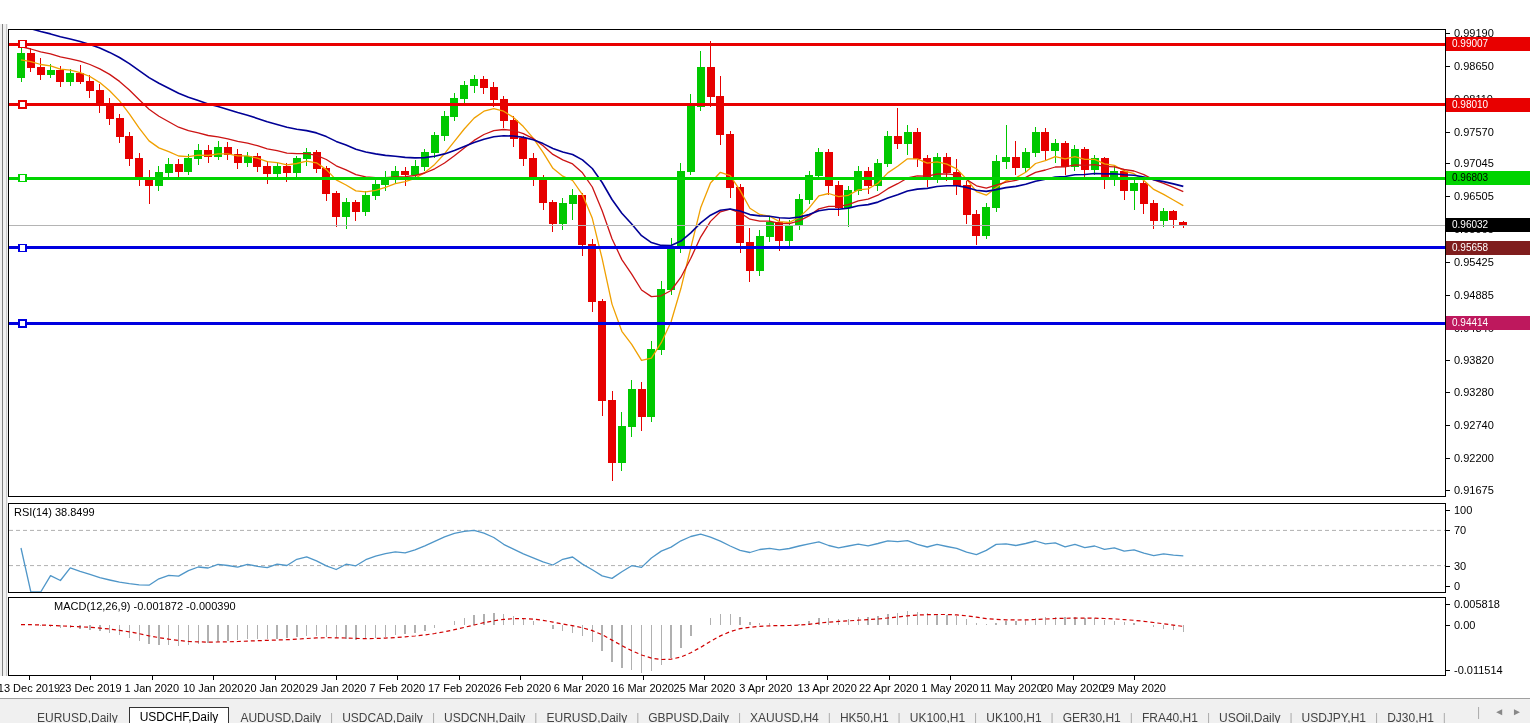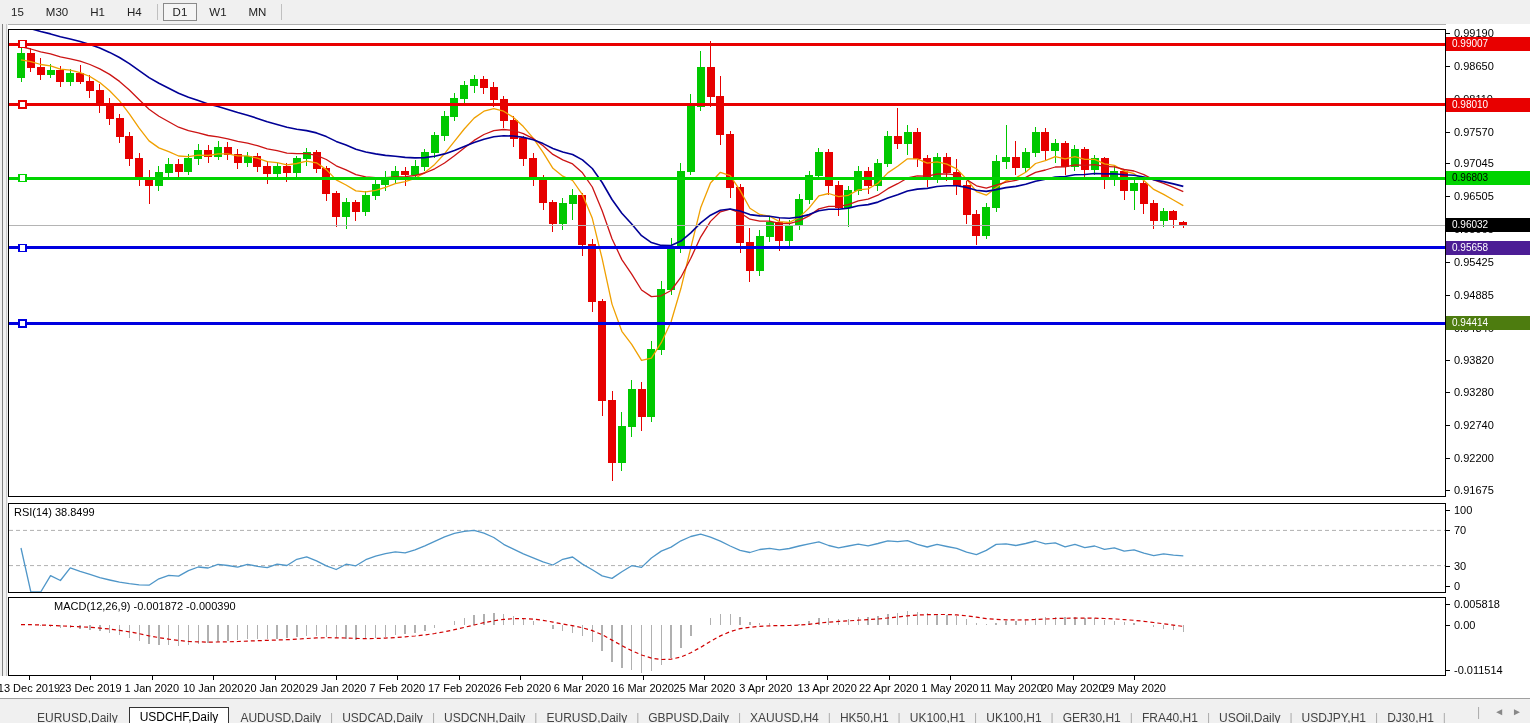--- a/index.html
+++ b/index.html
@@ -43,31 +43,20 @@
   .tab.active{background:#fff;border:1px solid #333;color:#000;line-height:19px;padding:0 10px;margin:0 2px;}
   .tab-sep{color:#aaa;}
   #tab-arrows{position:absolute;right:8px;top:0;height:25px;display:flex;align-items:center;gap:8px;color:#888;font-size:10px;}
   #tab-arrows .bar{color:#aaa;font-size:12px;margin-right:6px;}
 </style>
 </head>
 <body>
 
 <div id="app">
 
-  <div id="toolbar">
-      <div class="tf-btn">15</div>
-      <div class="tf-btn">M30</div>
-      <div class="tf-btn">H1</div>
-      <div class="tf-btn">H4</div>
-      <div class="tf-sep"></div>
-      <div class="tf-btn active">D1</div>
-      <div class="tf-btn">W1</div>
-      <div class="tf-btn">MN</div>
-      <div class="tf-sep"></div>
-    </div>
 
   <div id="left-strip">
     <div class="l1"></div>
       <div class="l2"></div>
   </div>
 
   <div id="main-panel" class="panel">
       <svg width="1436" height="466">
         <g shape-rendering="crispEdges">
           <line x1="12" y1="16.36048029235168" x2="12" y2="52.244061602714595" stroke="#00c800" stroke-width="1"></line>
@@ -506,22 +495,22 @@
       <div class="ytick-label" style="top: 556px;">0</div>
       <div class="ytick-dash" style="top: 580px;"></div>
       <div class="ytick-label" style="top: 574px;">0.005818</div>
       <div class="ytick-dash" style="top: 600.565px;"></div>
       <div class="ytick-label" style="top: 594.565px;">0.00</div>
       <div class="ytick-dash" style="top: 646px;"></div>
       <div class="ytick-label" style="top: 640px;">-0.011514</div>
       <div class="badge" style="top: 13.1102px; background: rgb(232, 0, 0); color: rgb(255, 255, 255);">0.99007</div>
       <div class="badge" style="top: 73.7473px; background: rgb(232, 0, 0); color: rgb(255, 255, 255);">0.98010</div>
       <div class="badge" style="top: 147.157px; background: rgb(0, 212, 0); color: rgb(0, 0, 0);">0.96803</div>
-      <div class="badge" style="top: 216.795px; background: #4c1d95; color: rgb(255, 255, 255);">0.95658</div>
-      <div class="badge" style="top: 292.455px; background: #4d7c0f; color: rgb(255, 255, 255);">0.94414</div>
+      <div class="badge" style="top: 216.795px; background: #7f1d1d; color: rgb(255, 255, 255);">0.95658</div>
+      <div class="badge" style="top: 292.455px; background: #be185d; color: rgb(255, 255, 255);">0.94414</div>
       <div class="badge" style="top: 194.049px; background: rgb(0, 0, 0); color: rgb(255, 255, 255);">0.96032</div>
     </div>
   <div id="x-axis">
       <div class="xtick" style="left: 29px;"></div>
       <div class="xlabel" style="left: 29px;">13 Dec 2019</div>
       <div class="xtick" style="left: 90.4px;"></div>
       <div class="xlabel" style="left: 90.4px;">23 Dec 2019</div>
       <div class="xtick" style="left: 151.8px;"></div>
       <div class="xlabel" style="left: 151.8px;">1 Jan 2020</div>
       <div class="xtick" style="left: 213.2px;"></div>

